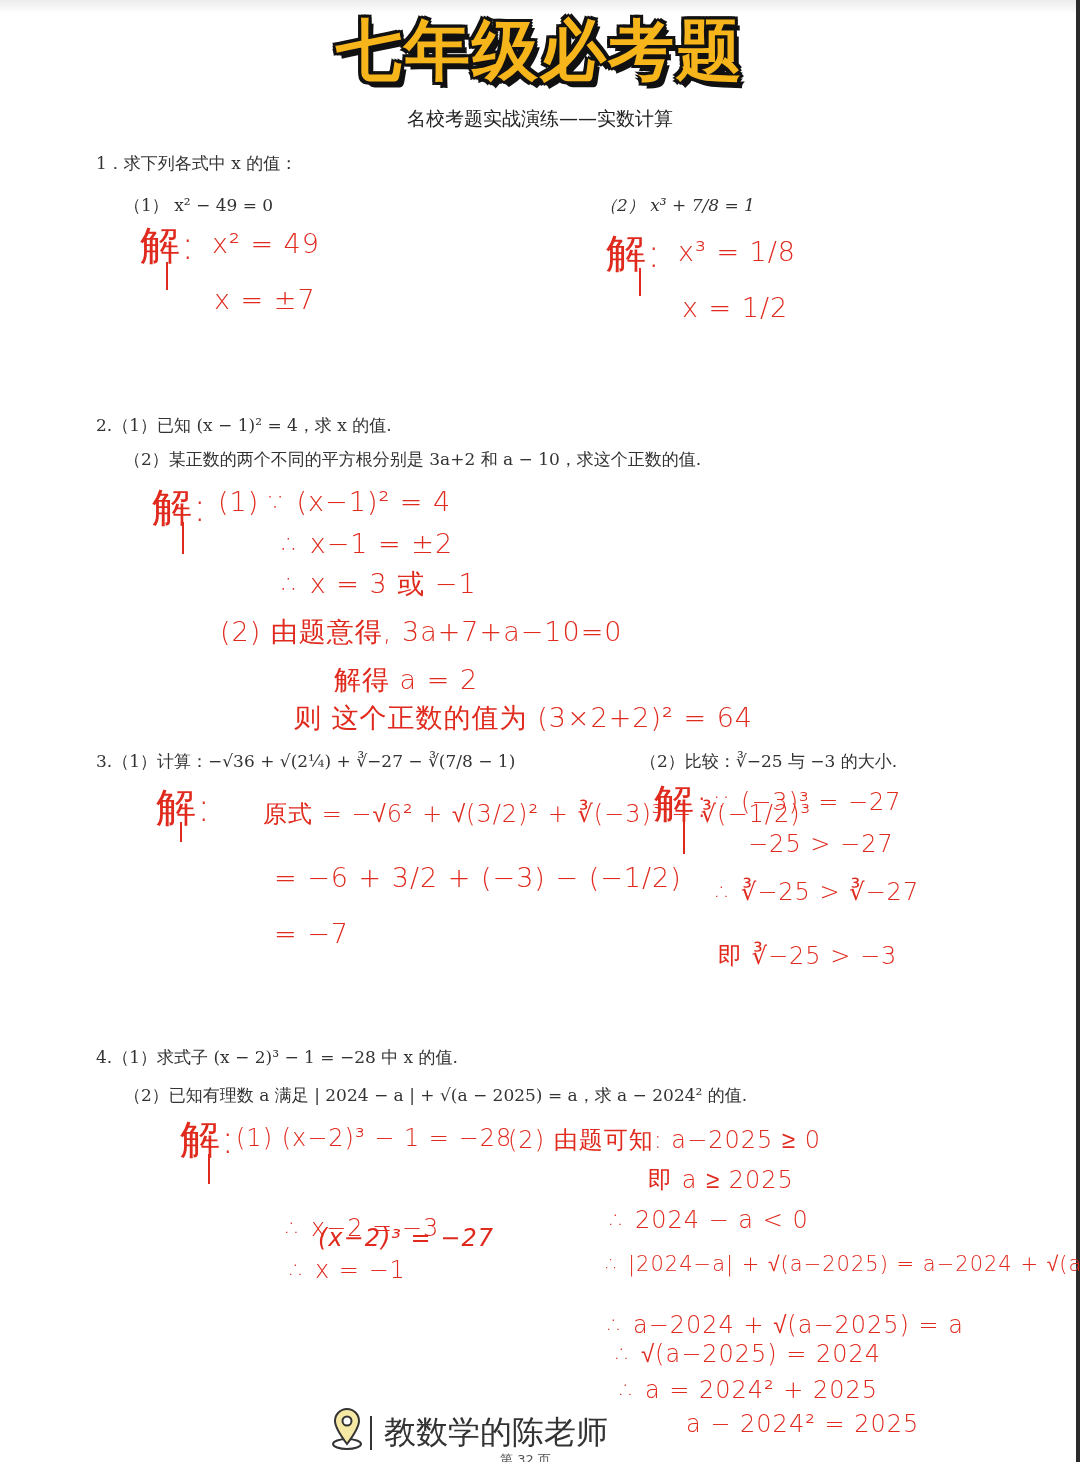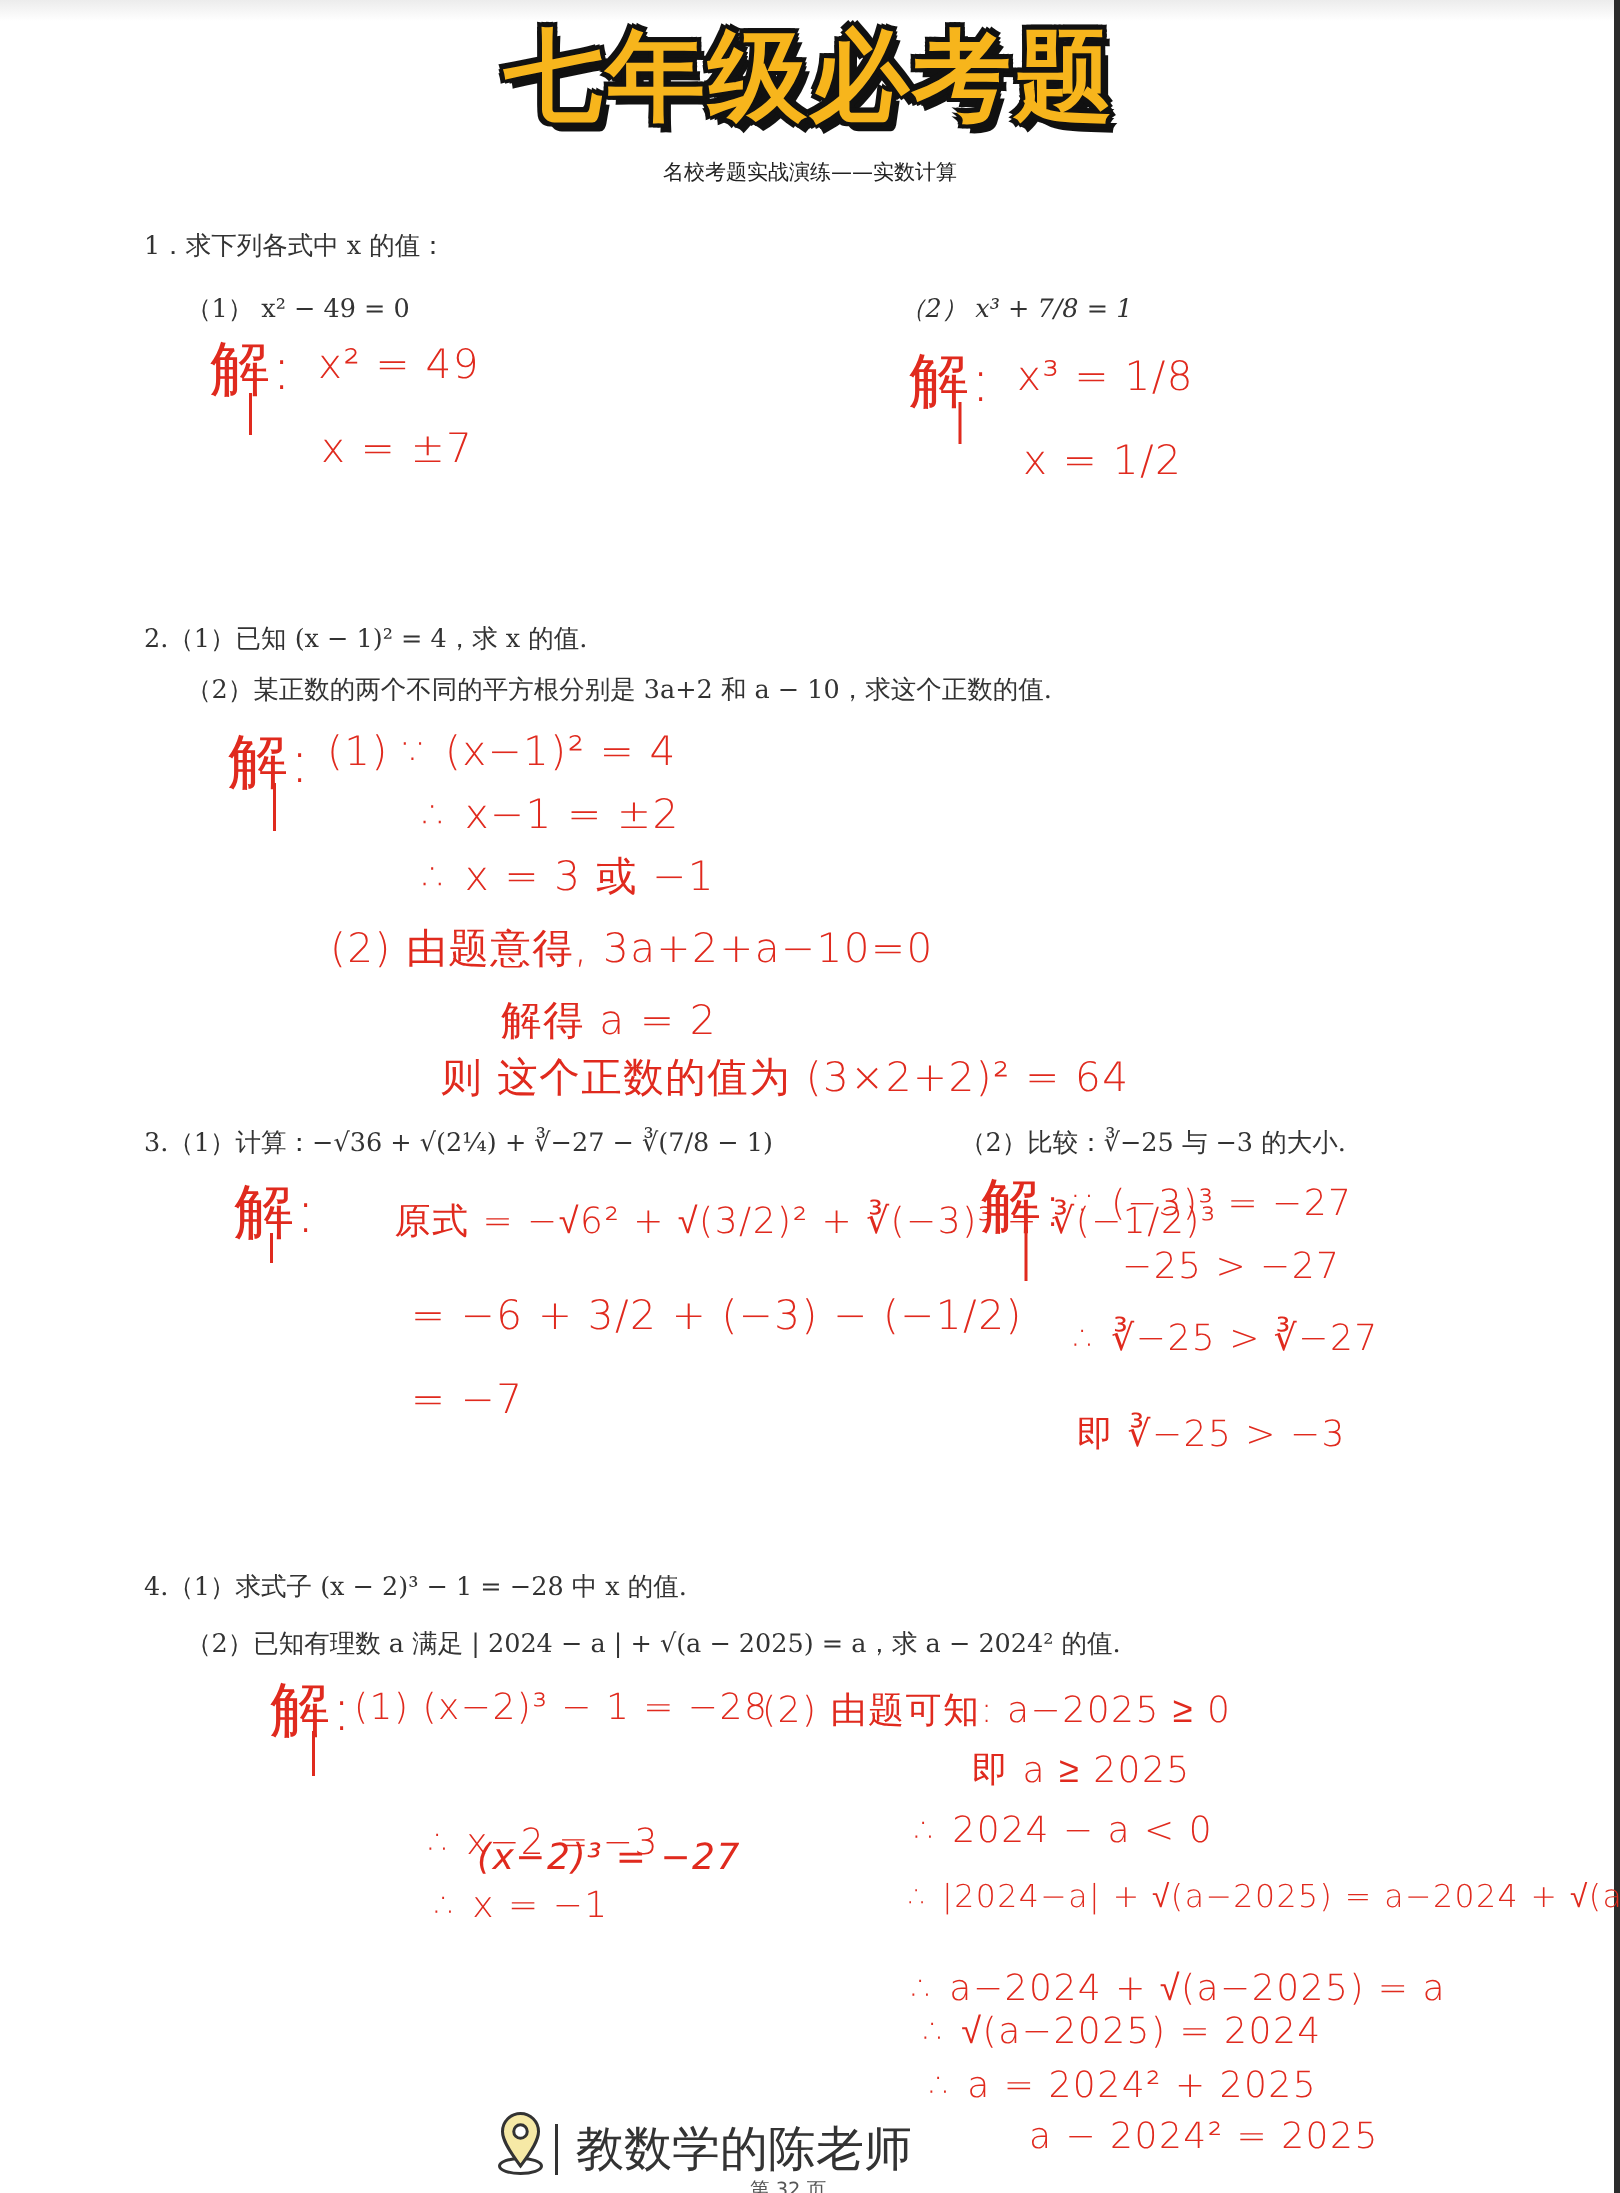--- a/index.html
+++ b/index.html
@@ -16,21 +16,21 @@
     position: absolute; left: 0; top: 6px; width: 1080px; text-align: center;
     font-family: "DejaVu Sans", sans-serif; font-weight: 900; font-size: 66px;
     letter-spacing: 2px; color: #f7b51c;
     text-shadow:
       -3px -3px 0 #111, 3px -3px 0 #111, -3px 3px 0 #111, 3px 3px 0 #111,
       0 -3px 0 #111, 0 3px 0 #111, -3px 0 0 #111, 3px 0 0 #111,
       5px 6px 0 #111;
   }
   .subtitle {
     position: absolute; left: 0; top: 106px; width: 1080px; text-align: center;
-    font-family: "DejaVu Sans", sans-serif; font-size: 14px; color: #222;
+    font-family: "DejaVu Sans", sans-serif; font-size: 19px; color: #222;
   }
   .q { position: absolute; font-size: 17px; color: #333; white-space: nowrap; }
   .hw {
     position: absolute; white-space: nowrap;
     font-family: "DejaVu Sans", sans-serif; color: #e02a1e;
     font-size: 27px; letter-spacing: 1px; font-weight: 300;
   }
   .hw.small { font-size: 24px; }
   .jie { font-size: 40px; }
   .jie-tail { position: absolute; width: 2px; background: #e02a1e; }
@@ -66,21 +66,21 @@
 <div class="hw" style="left:682px;top:292px;">x = 1/2</div>
 
 <div class="q" style="left:96px;top:414px;">2.（1）已知 (x − 1)² = 4，求 x 的值.</div>
 <div class="q" style="left:124px;top:448px;">（2）某正数的两个不同的平方根分别是 3a+2 和 a − 10，求这个正数的值.</div>
 
 <div class="hw jie" style="left:152px;top:480px;">解:</div>
 <div class="jie-tail" style="left:182px;top:522px;height:32px;"></div>
 <div class="hw" style="left:218px;top:486px;">(1) ∵ (x−1)² = 4</div>
 <div class="hw" style="left:282px;top:528px;">∴ x−1 = ±2</div>
 <div class="hw" style="left:282px;top:566px;">∴ x = 3 或 −1</div>
-<div class="hw" style="left:220px;top:614px;">(2) 由题意得, 3a+2+a−10=0</div>
+<div class="hw" style="left:220px;top:614px;">(2) 由题意得, 3a+7+a−10=0</div>
 <div class="hw" style="left:334px;top:662px;">解得   a = 2</div>
 <div class="hw" style="left:294px;top:700px;">则 这个正数的值为 (3×2+2)² = 64</div>
 
 <div class="q" style="left:96px;top:750px;">3.（1）计算：−√36 + √(2¼) + ∛−27 − ∛(7/8 − 1)</div>
 <div class="q" style="left:640px;top:750px;">（2）比较：∛−25 与 −3 的大小.</div>
 
 <div class="hw jie" style="left:156px;top:780px;">解:</div>
 <div class="jie-tail" style="left:180px;top:822px;height:20px;"></div>
 <div class="hw small" style="left:216px;top:798px;margin-left:47px;">原式 = −√6² + √(3/2)² + ∛(−3)³ − ∛(−1/2)³</div>
 <div class="hw" style="left:274px;top:862px;">= −6 + 3/2 + (−3) − (−1/2)</div>

